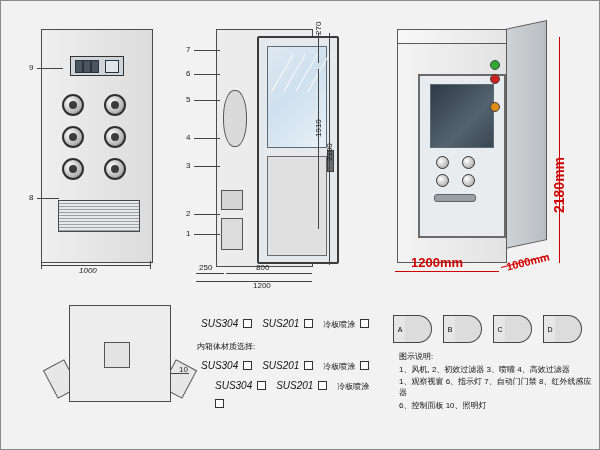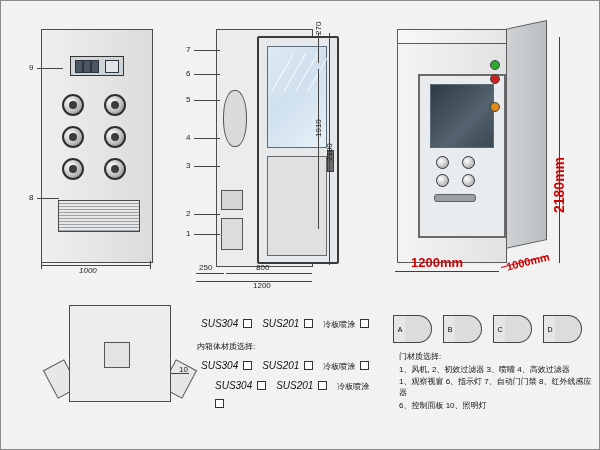--- a/index.html
+++ b/index.html
@@ -250,19 +250,19 @@
       <div class="swingbox">C</div>
       <div class="quarter"></div>
     </div>
     <div class="swing" style="left:150px;">
       <div class="swingbox">D</div>
       <div class="quarter" style="border-radius:0 26px 26px 0;"></div>
     </div>
   </div>
 
   <div class="panel" id="legend-block">
-    <div class="cn">门材质选择:</div>
+    <div class="cn">图示说明:</div>
     <div class="cn">1、风机,  2、初效过滤器  3、喷嘴  4、高效过滤器</div>
     <div class="cn">1、观察视窗  6、指示灯  7、自动门门禁  8、红外线感应器</div>
     <div class="cn">6、控制面板  10、照明灯</div>
   </div>
 
 </div>
 
 </body></html>

